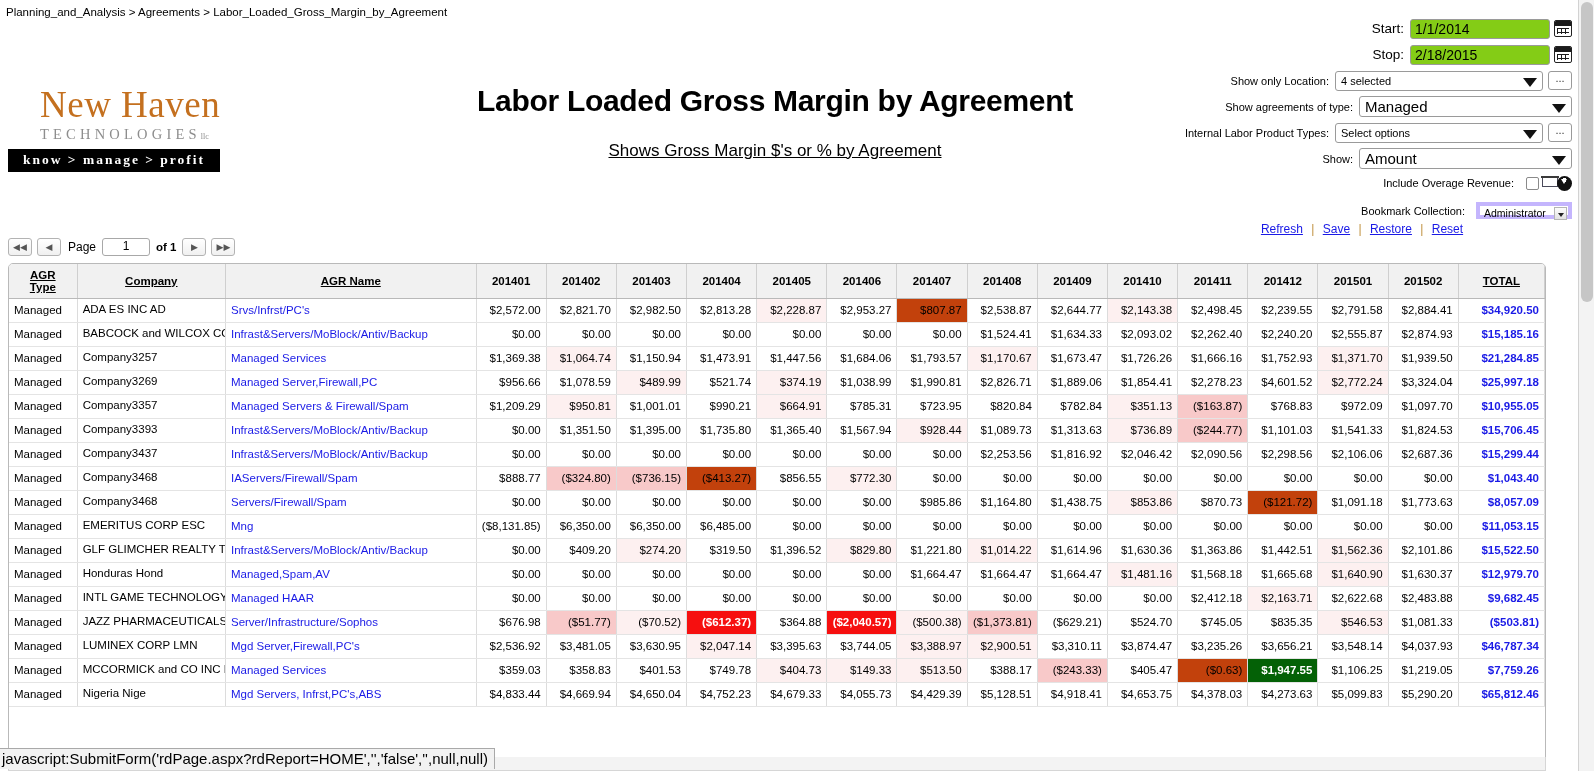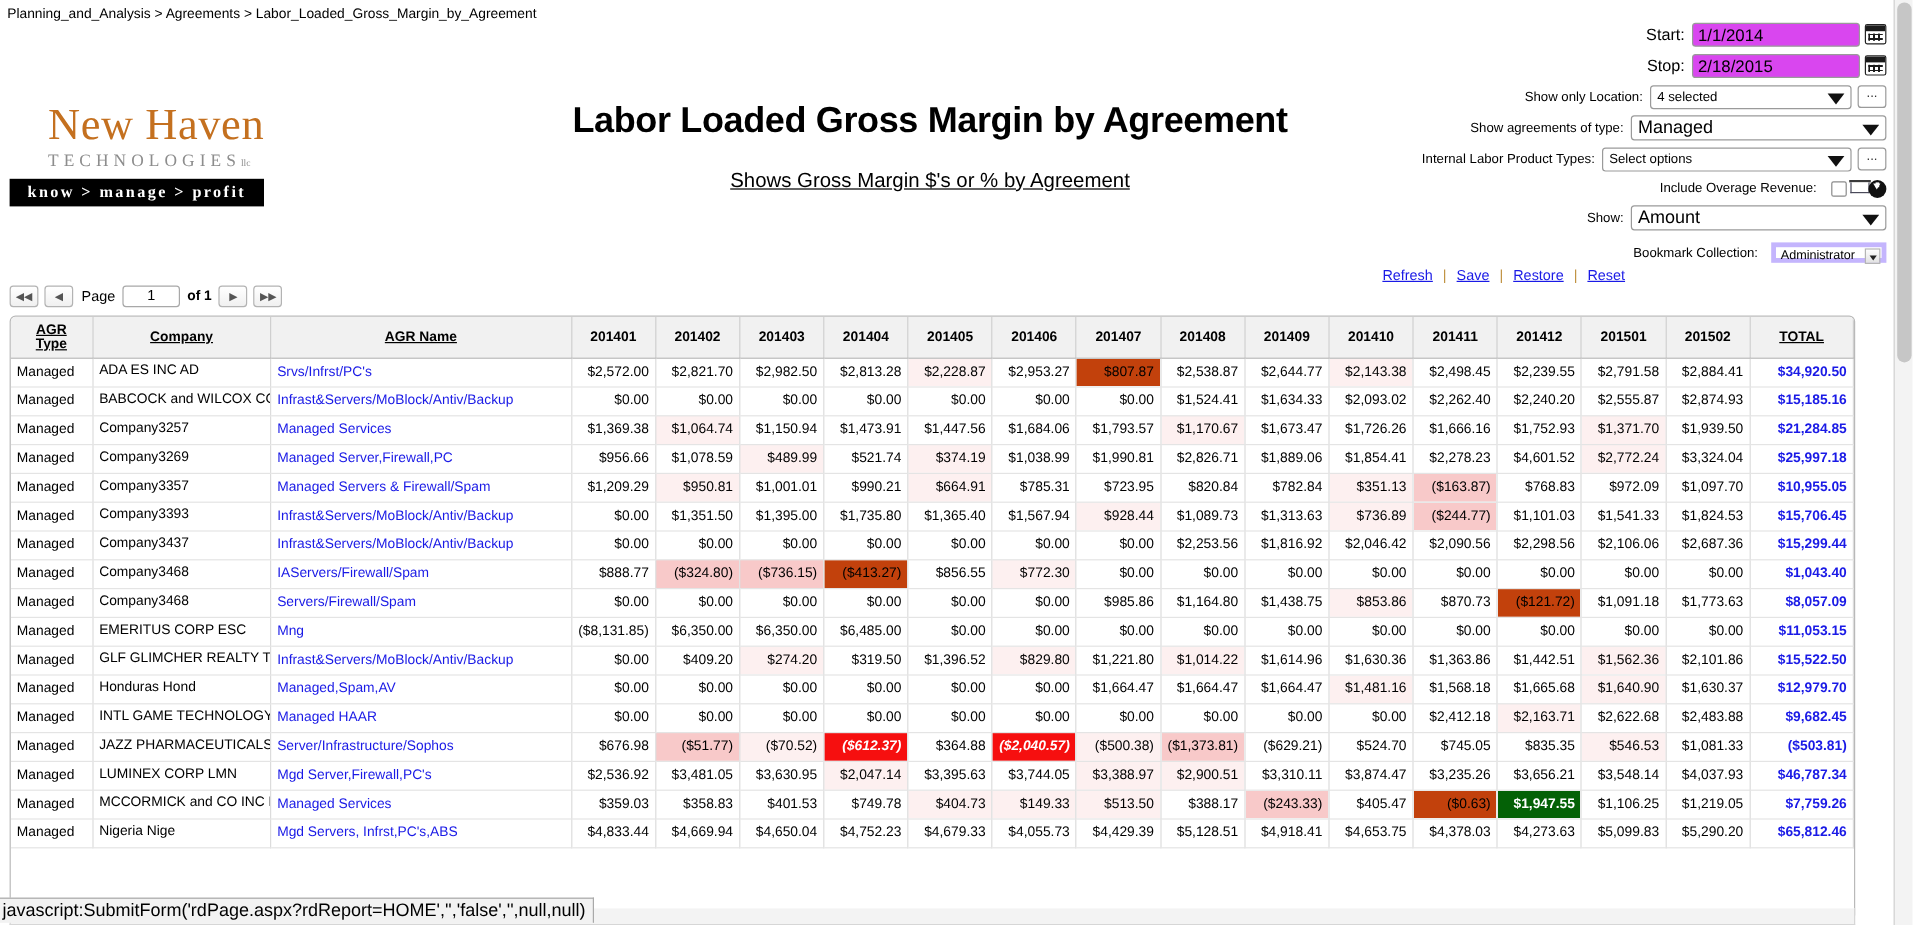--- a/index.html
+++ b/index.html
@@ -101,21 +101,21 @@
   .ctl-label {
     font-size: 11px;
     margin-right: 6px;
     white-space: nowrap;
     text-align: right;
   }
   .ctl-label.big { font-size: 13.5px; }
   .txtbox {
     border: 1px solid #9a9a9a;
     border-radius: 3px;
-    background: #d946ef;
+    background: #84cc16;
     height: 20px;
     line-height: 19px;
     padding: 0 4px;
     font-size: 14px;
     width: 140px;
     font-family: "Liberation Sans", sans-serif;
   }
   .cal-btn {
     width: 18px; height: 17px;
     margin-left: 4px;
@@ -246,21 +246,21 @@
   }
   .bm-select .sm-arrow:after {
     content: "";
     position: absolute; left: 3px; top: 5px;
     width: 0; height: 0;
     border-left: 3.5px solid transparent;
     border-right: 3.5px solid transparent;
     border-top: 4px solid #222;
   }
   .links-row {
-    text-align: left;
+    text-align: center;
     margin-top: 3px;
     font-size: 12px;
   }
   .links-row a {
     color: #1a1ae6;
     text-decoration: underline;
     cursor: pointer;
   }
   .links-row .sep { color: #c0913f; margin: 0 5px; }
 
@@ -353,21 +353,21 @@
     border-top: 1px solid #222;
     border-bottom: 1px solid #222;
     font-weight: bold;
   }
   td.c-total a { font-weight: bold; }
 
   
   .hl1 { background: #fdf0f0; }
   .hl2 { background: #c2410c; }
   .hl3 { background: #f8c9c9; }
-  .hl4 { background: #f60f0f; color: #fff; font-weight: bold; font-style: italic; }
+  .hl4 { background: #f60f0f; color: #fff; font-weight: bold; }
   .gl1 { background: #046106; color: #fff; font-weight: bold; }
 
   
   .vscroll {
     position: absolute;
     right: 0; top: 0;
     width: 16px; height: 771px;
     background: #f3f3f3;
     border-left: 1px solid #d2d2d2;
   }
@@ -436,21 +436,21 @@
     </div>
 
     <div class="ctl-row">
       <span class="ctl-label big">Stop:</span>
       <div class="txtbox">2/18/2015</div>
       <div class="cal-btn"></div>
     </div>
 
     <div class="ctl-row">
       <span class="ctl-label">Show only Location:</span>
-      <div class="selbox" style="width:168px">
+      <div class="selbox" style="width:208px">
         <span>4 selected</span>
         <span class="arrow"></span>
       </div>
       <div class="ellipsis-btn">...</div>
     </div>
 
     <div class="ctl-row">
       <span class="ctl-label">Show agreements of type:</span>
       <div class="selbox big" style="width:213px">
         <span>Managed</span>
@@ -460,33 +460,33 @@
 
     <div class="ctl-row">
       <span class="ctl-label">Internal Labor Product Types:</span>
       <div class="selbox" style="width:208px">
         <span>Select options</span>
         <span class="arrow"></span>
       </div>
       <div class="ellipsis-btn">...</div>
     </div>
 
-    <div class="ctl-row" style="height:18px">
-      <span class="ctl-label">Include Overage Revenue:</span>
-      <span class="chk"></span>
-      <span class="screen-icon"></span>
-      <span class="dl-circle"></span>
-    </div>
-
     <div class="ctl-row">
       <span class="ctl-label">Show:</span>
       <div class="selbox big" style="width:213px">
         <span>Amount</span>
         <span class="arrow"></span>
       </div>
+    </div>
+
+    <div class="ctl-row" style="height:18px">
+      <span class="ctl-label">Include Overage Revenue:</span>
+      <span class="chk"></span>
+      <span class="screen-icon"></span>
+      <span class="dl-circle"></span>
     </div>
 
     <div class="bm-row">
       <span class="ctl-label">Bookmark Collection:</span>
       <div class="bm-select">
         <span>Administrator</span>
         <span class="sm-arrow"></span>
       </div>
     </div>
 

